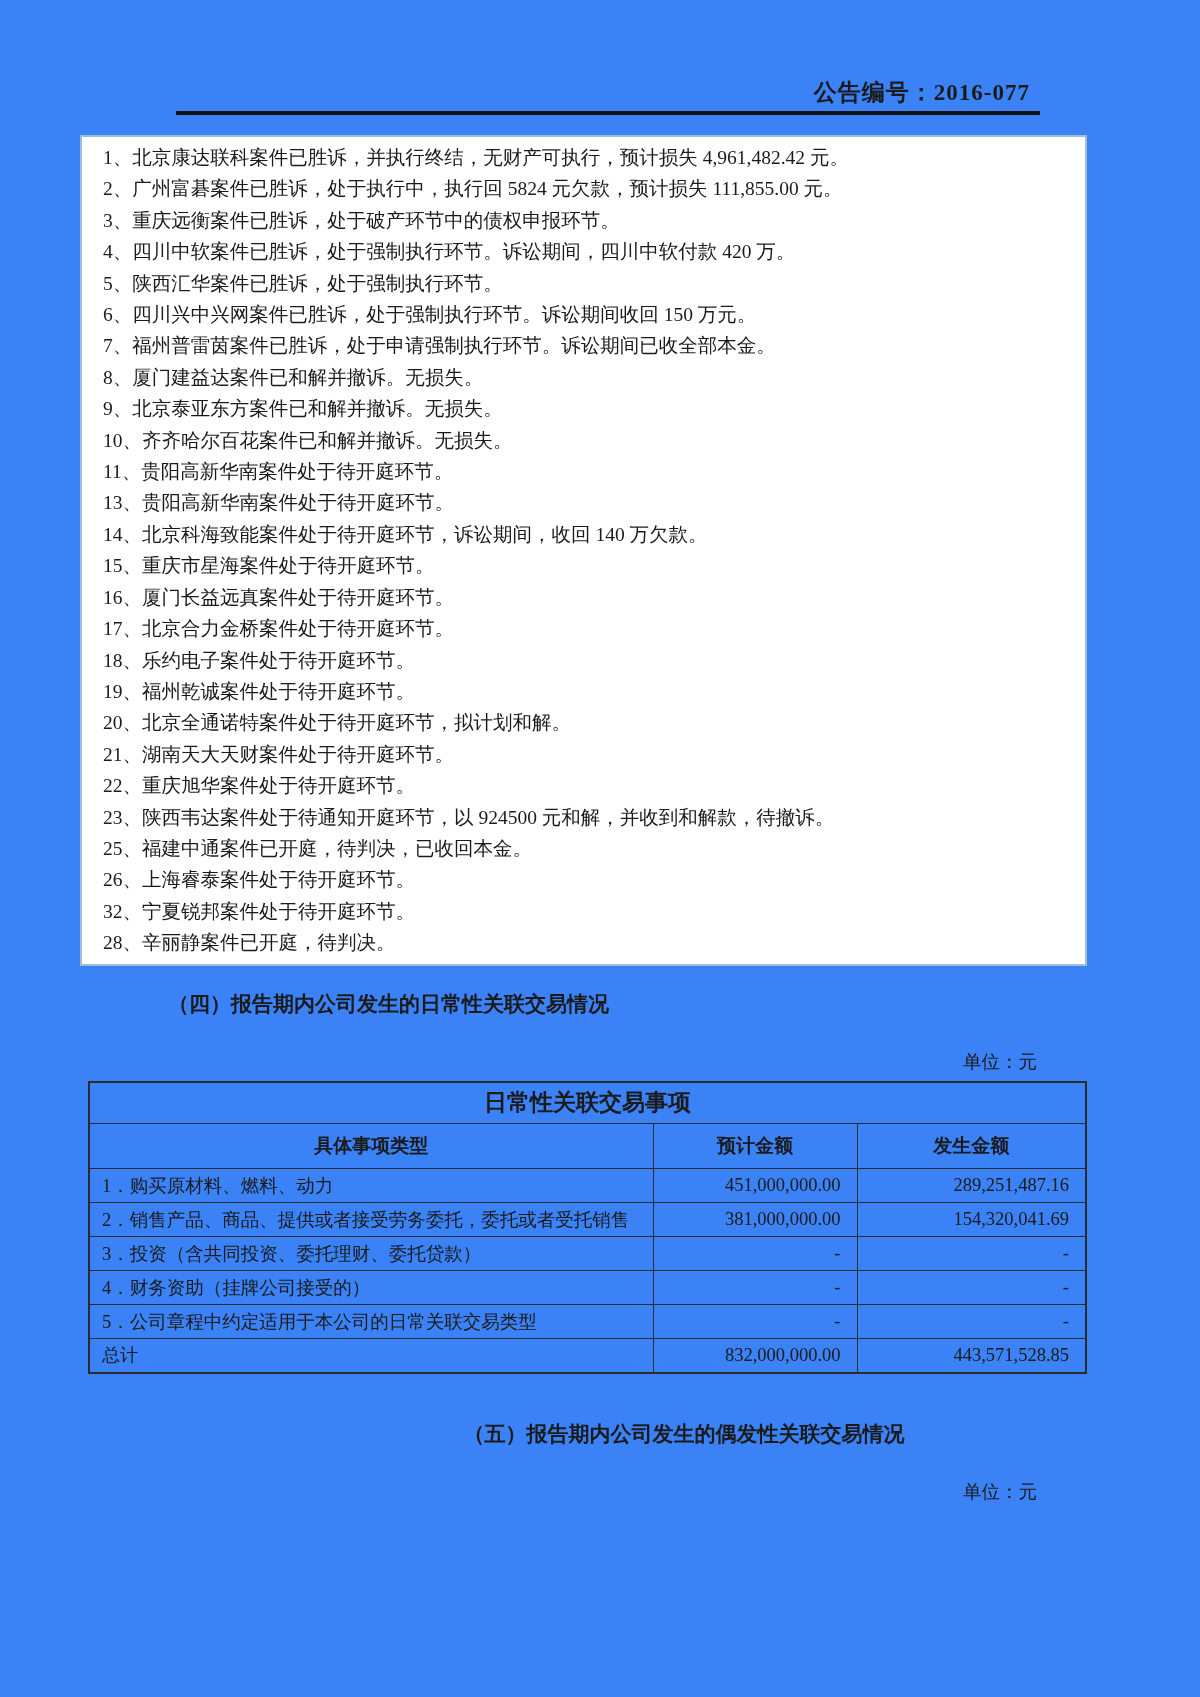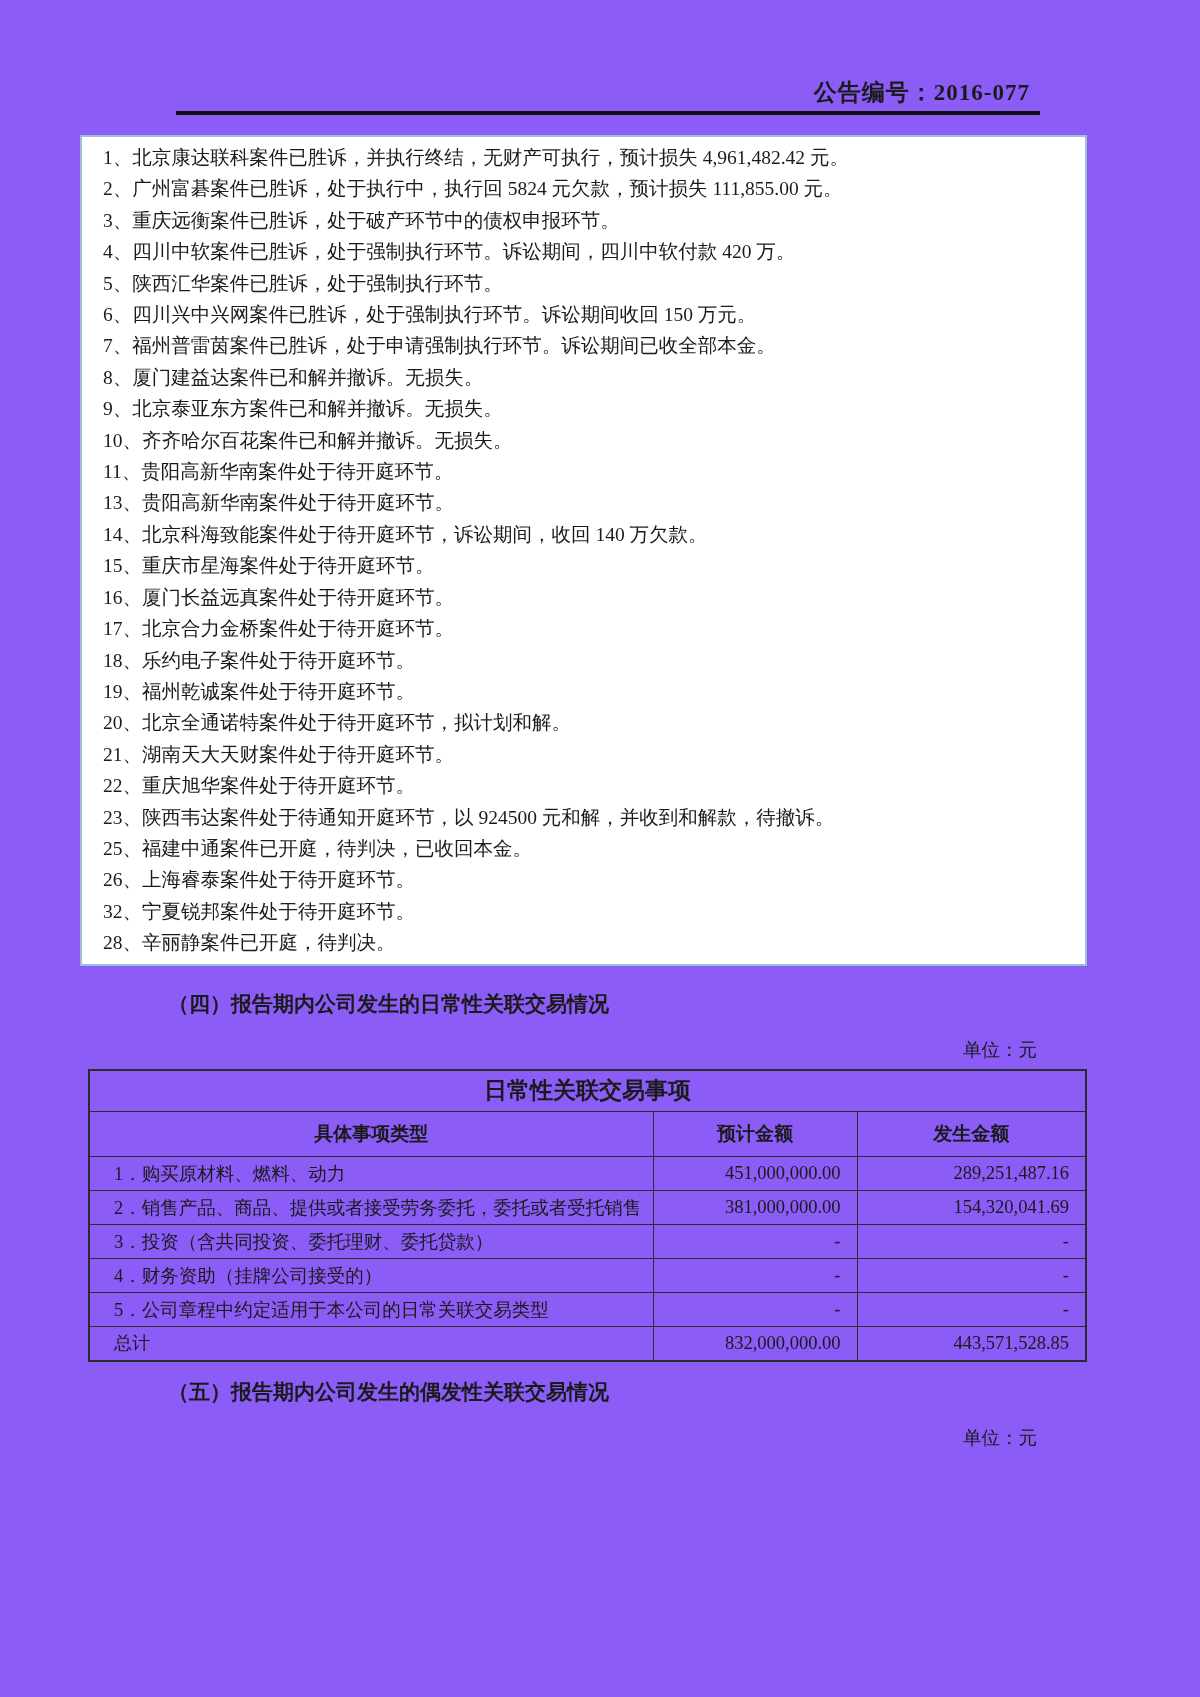--- a/index.html
+++ b/index.html
@@ -1,21 +1,21 @@
 <!DOCTYPE html>
 <html><head>
 <meta charset="utf-8">
 <style>
   html, body { margin: 0; padding: 0; background: #ffffff; }
   .page {
     position: relative;
     width: 1200px;
     height: 1697px;
     margin: 0 auto;
-    background: #8b5cf6;
+    background: #3b82f6;
     overflow: hidden;
     font-family: "Liberation Serif", "DejaVu Serif", serif;
     color: #1a1a1a;
   }
   
   .doc-number {
     margin: 78px 170px 0 0;
     text-align: right;
     font-size: 23px;
     line-height: 30px;
@@ -42,23 +42,23 @@
     overflow: hidden;
   }
   
   .section-title {
     margin: 24px 0 0 168px;
     font-family: "Liberation Sans", "DejaVu Sans", sans-serif;
     font-weight: bold;
     font-size: 21px;
     line-height: 28px;
   }
-  .section-title-5 { margin-top: 16px; }
+  .section-title-5 { margin-top: 46px; text-align: center; }
   .unit-label {
-    margin: 20px 163px 0 0;
+    margin: 32px 163px 0 0;
     text-align: right;
     font-size: 18.5px;
     line-height: 24px;
   }
   
   table.rel-table {
     margin: 7px 0 0 88px;
     width: 997px;
     border-collapse: collapse;
     border: 2px solid #2b2b2b;
@@ -76,21 +76,21 @@
     font-weight: bold;
     text-align: center;
   }
   .rel-table th.col-head {
     height: 42px;
     font-size: 19px;
     font-weight: bold;
     text-align: center;
   }
   .rel-table td { height: 31px; }
-  .rel-table td.label { text-align: left; padding-left: 24px; }
+  .rel-table td.label { text-align: left; padding-left: 12px; }
   .rel-table td.num { text-align: right; padding-right: 16px; }
   .rel-table td.total-label {
     font-weight: normal;
     font-family: "Liberation Sans", "DejaVu Sans", sans-serif;
     font-size: 18px;
   }
 </style>
 </head>
 <body>
 

